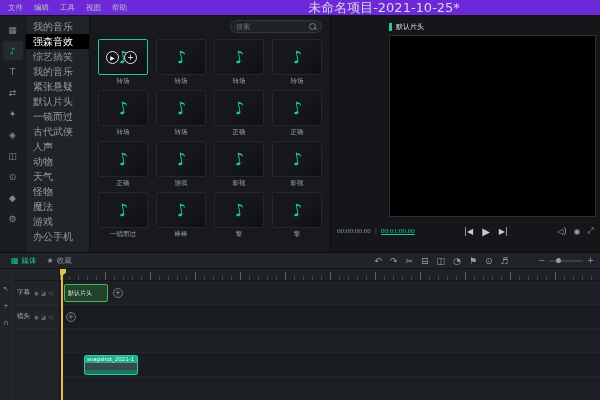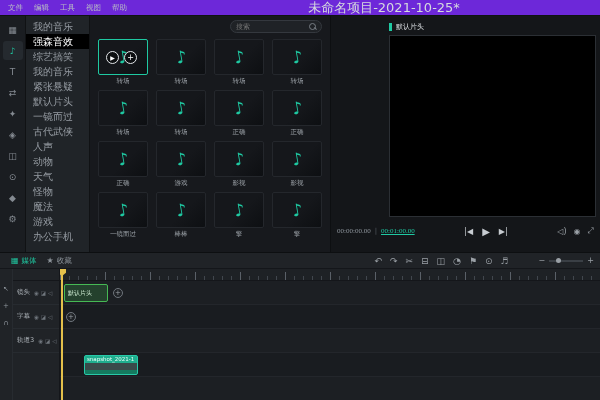--- a/index.html
+++ b/index.html
@@ -303,33 +303,27 @@
     <div class="tl-body">
       <div class="tl-left">
         <div class="mini-rail">
             <span>↖</span>
             <span>+</span>
             <span>∩</span>
           </div>
         <div class="heads">
           <div class="head-spacer"></div>
         <div class="head">
-              <span class="tname">镜头</span>
-              <span class="mini-ic">◉</span>
-              <span class="mini-ic">◪</span>
-              <span class="mini-ic">◁</span>
-            </div>
-            <div class="head">
               <span class="tname">字幕</span>
               <span class="mini-ic">◉</span>
               <span class="mini-ic">◪</span>
               <span class="mini-ic">◁</span>
             </div>
             <div class="head">
-              <span class="tname">轨道3</span>
+              <span class="tname">镜头</span>
               <span class="mini-ic">◉</span>
               <span class="mini-ic">◪</span>
               <span class="mini-ic">◁</span>
             </div>
           </div>
       </div>
       <div class="tl-right">
         <div class="ruler">
             <div class="t1"></div>
             <div class="t2"></div>

